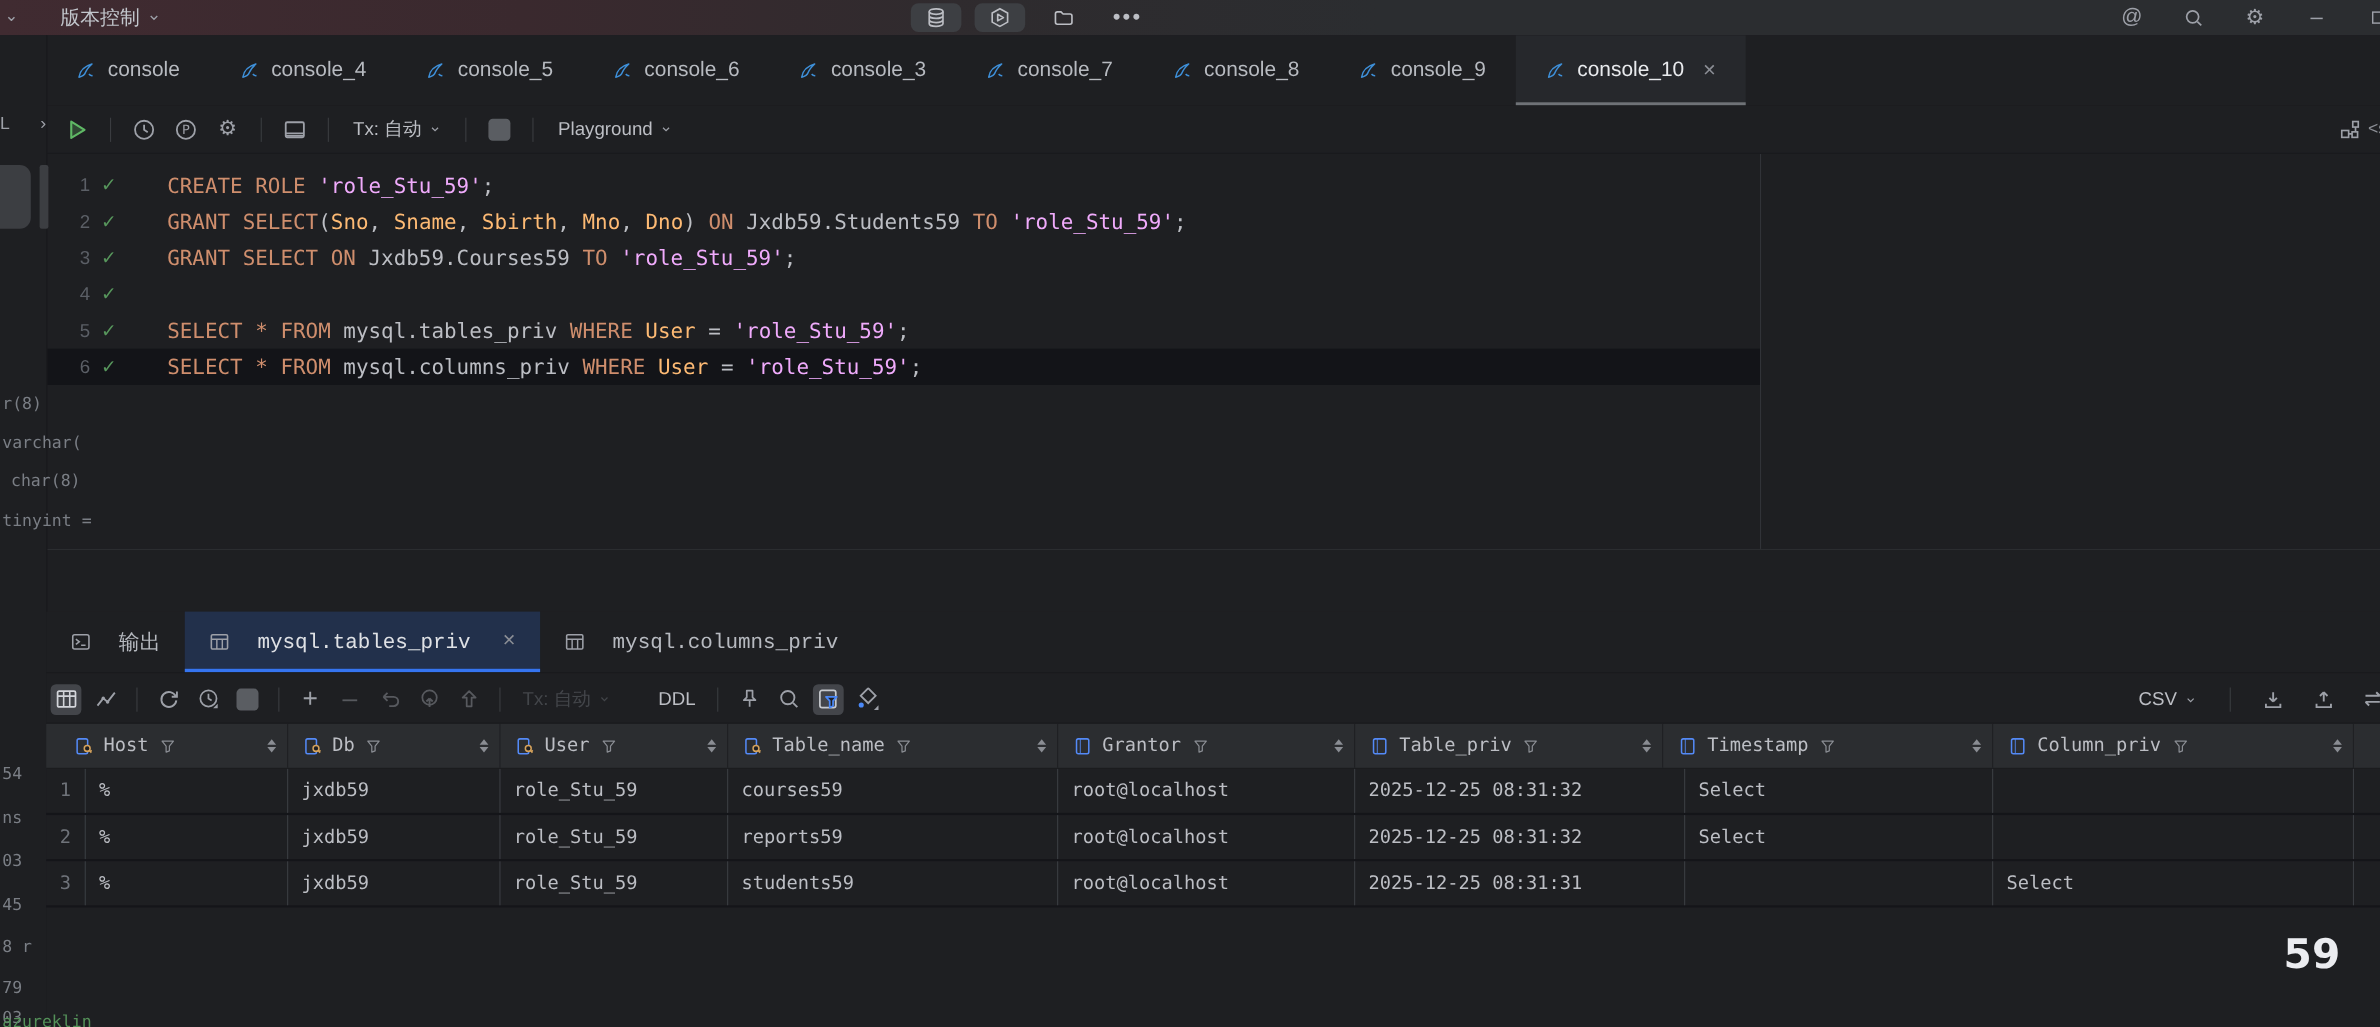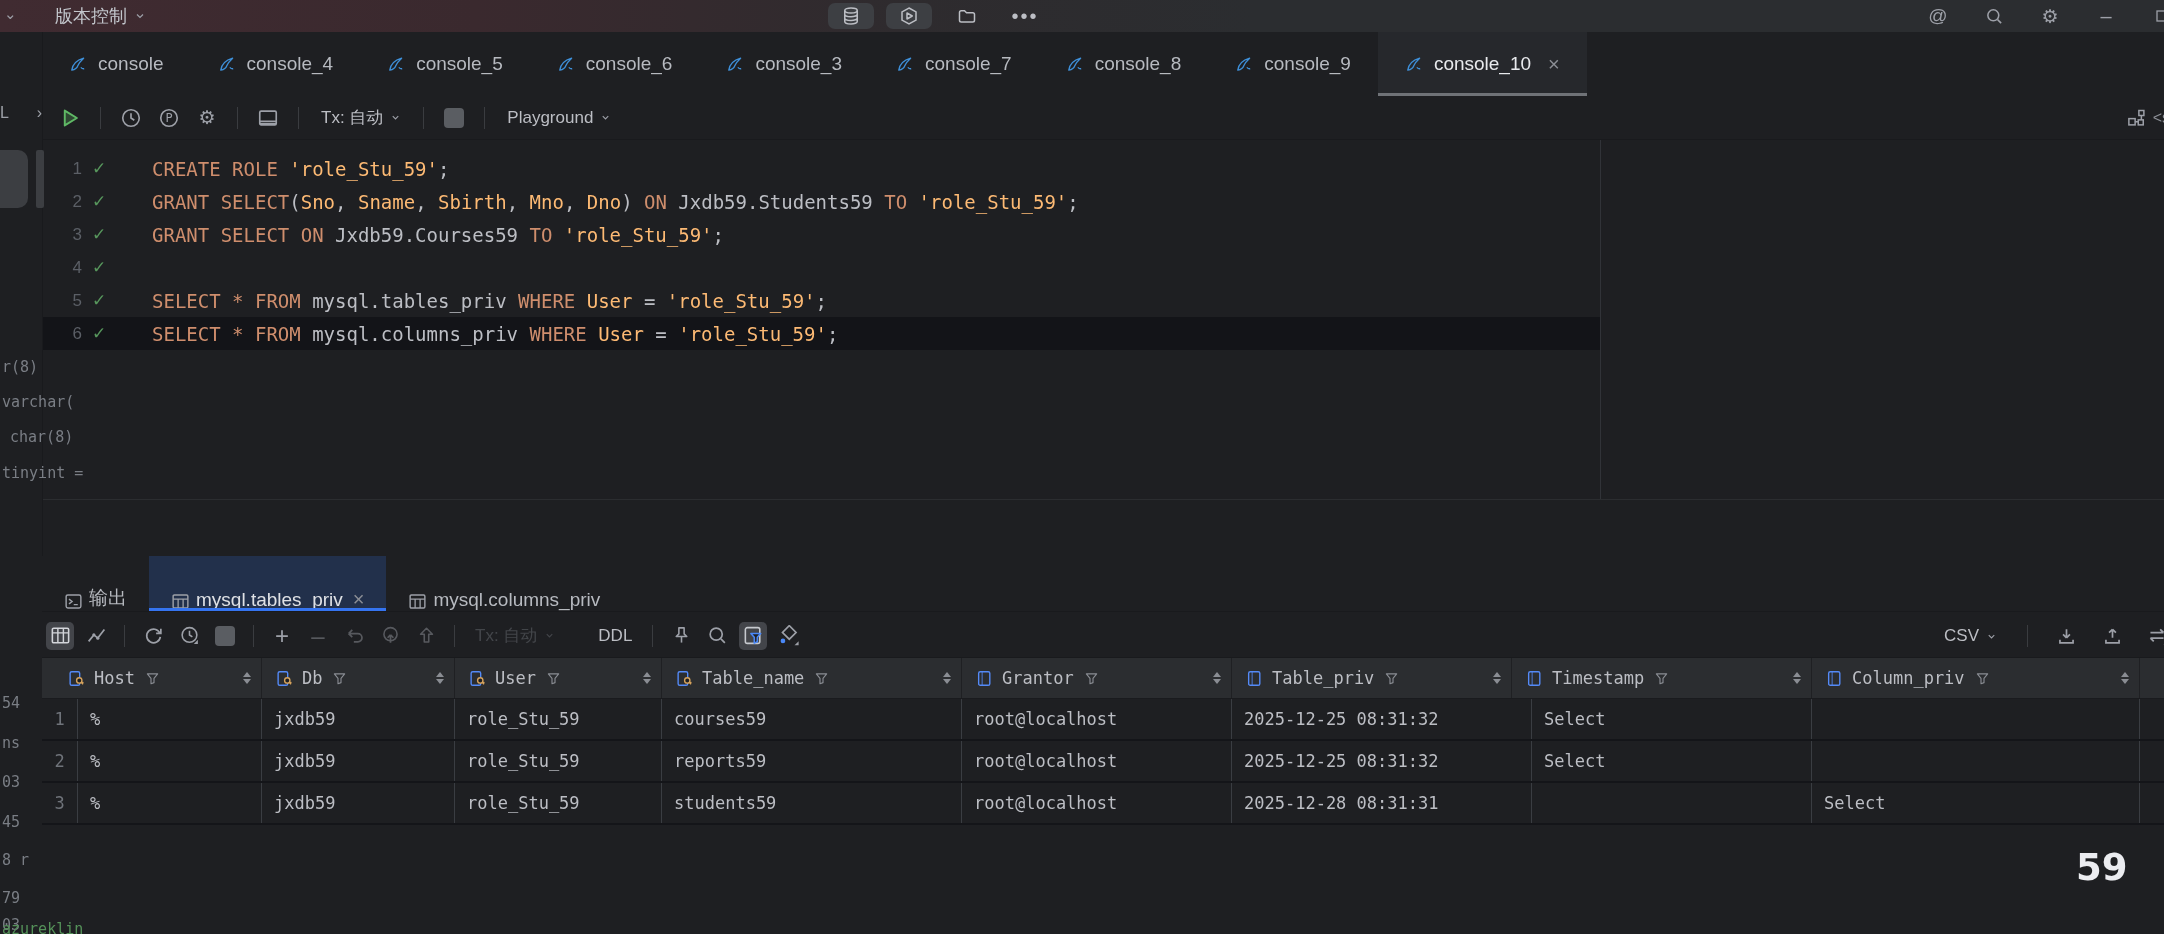--- a/index.html
+++ b/index.html
@@ -45,36 +45,36 @@
   
   .editor{position:absolute;left:42px;top:140px;width:2122px;height:360px;background:#1e1f22;
     border-bottom:1px solid #2b2d30;box-sizing:border-box;}
   .guide{position:absolute;left:1558px;top:0;width:1px;height:359px;background:#313338;}
   .lines{position:absolute;left:0;top:12px;width:1558px;}
   .line{display:flex;align-items:center;height:33px;width:1558px;}
   .line.caret{background:#131418;}
   .line .ln{width:40px;text-align:right;color:#5b5f66;font-size:17px;flex:none;}
   .line .ck{width:34px;text-align:center;color:#57965c;font-size:17px;flex:none;}
   .line code{padding-left:36px;font-size:19px;white-space:pre;font-family:"DejaVu Sans Mono","Liberation Mono",monospace;}
-  .tk-kw{color:#cf8e6d}.tk-str{color:#fdba74}.tk-fld{color:#fdba74}.tk-pln{color:#bcbec4}
+  .tk-kw{color:#cf8e6d}.tk-str{color:#f0abfc}.tk-fld{color:#fdba74}.tk-pln{color:#bcbec4}
 
   
   .leftrail{position:absolute;left:0;top:32px;width:42px;height:902px;background:#1e1f22;border-right:1px solid #191a1d;}
   .lr-chev{position:absolute;left:0px;top:72px;width:42px;display:flex;justify-content:space-between;color:#9da0a8;font-size:16px;}
   .lr-pill{position:absolute;left:-16px;top:118px;width:44px;height:58px;background:#3c3e42;border-radius:10px;}
   .lr-pill2{position:absolute;left:36px;top:118px;width:8px;height:58px;background:#3c3e42;border-radius:2px;}
   .edgefrag{position:absolute;left:2px;color:#7a7e85;font-size:15px;white-space:nowrap;z-index:5;
     font-family:"DejaVu Sans Mono","Liberation Mono",monospace;}
   .edgefrag.green{color:#549159;}
 
   
   .panel{position:absolute;left:42px;top:556px;width:2122px;height:378px;background:#1e1f22;}
   .ptabs{position:absolute;left:0;top:0;width:100%;height:56px;display:flex;align-items:stretch;
     border-bottom:1px solid #191a1d;box-sizing:border-box;}
-  .ptab{display:flex;align-items:flex-end;gap:6px;padding:0 22px;font-size:19px;color:#b7bac0;position:relative;white-space:nowrap;}
+  .ptab{display:flex;align-items:center;gap:25px;padding:0 22px;font-size:19px;color:#b7bac0;position:relative;white-space:nowrap;font-family:Liberation Mono, monospace;}
   .ptab.active{background:#22304b;color:#dfe1e5;}
   .ptab.active::after{content:"";position:absolute;left:0;right:0;bottom:0;height:3px;background:#3574f0;}
   .ptab .close{color:#8b8e95;font-size:20px;margin-left:4px;}
 
   .ptoolbar{position:absolute;left:0;top:58px;width:100%;height:44px;display:flex;align-items:center;gap:8px;
     padding-left:4px;box-sizing:border-box;border-bottom:1px solid #191a1d;}
   .tgl{border-radius:5px;}
   .tgl.on{background:#43454a;}
   .dim{opacity:.45;}
   .ptool-right{position:absolute;right:-8px;top:58px;height:44px;display:flex;align-items:center;gap:18px;}
@@ -647,21 +647,21 @@
           <div class="gc" style="width: 328px;"></div>
           <div class="gc filler"></div>
         </div>
         <div class="grow">
           <div class="gc gut" style="width: 36px;">3</div>
           <div class="gc" style="width: 184px;">%</div>
           <div class="gc" style="width: 193px;">jxdb59</div>
           <div class="gc" style="width: 207px;">role_Stu_59</div>
           <div class="gc" style="width: 300px;">students59</div>
           <div class="gc" style="width: 270px;">root@localhost</div>
-          <div class="gc" style="width: 300px;">2025-12-28 08:31:31</div>
+          <div class="gc" style="width: 300px;">2025-12-25 08:31:31</div>
           <div class="gc" style="width: 280px;"></div>
           <div class="gc" style="width: 328px;">Select</div>
           <div class="gc filler"></div>
         </div>
       </div>
   </div>
 
   <div class="bignum">59</div>
 
 </div>

